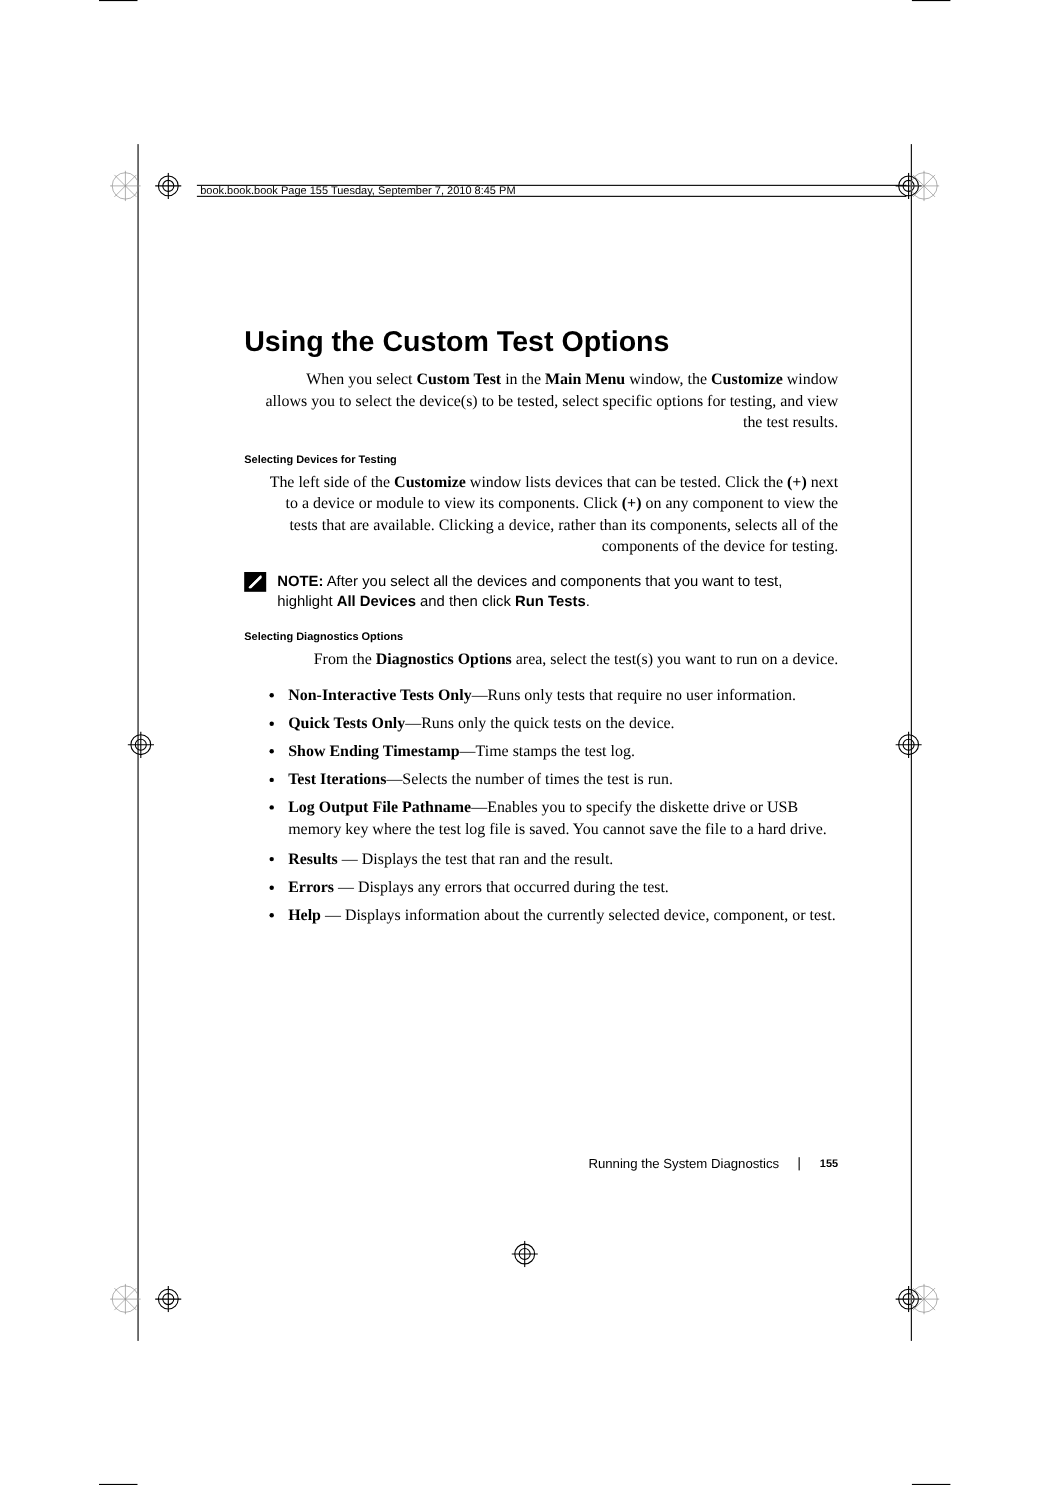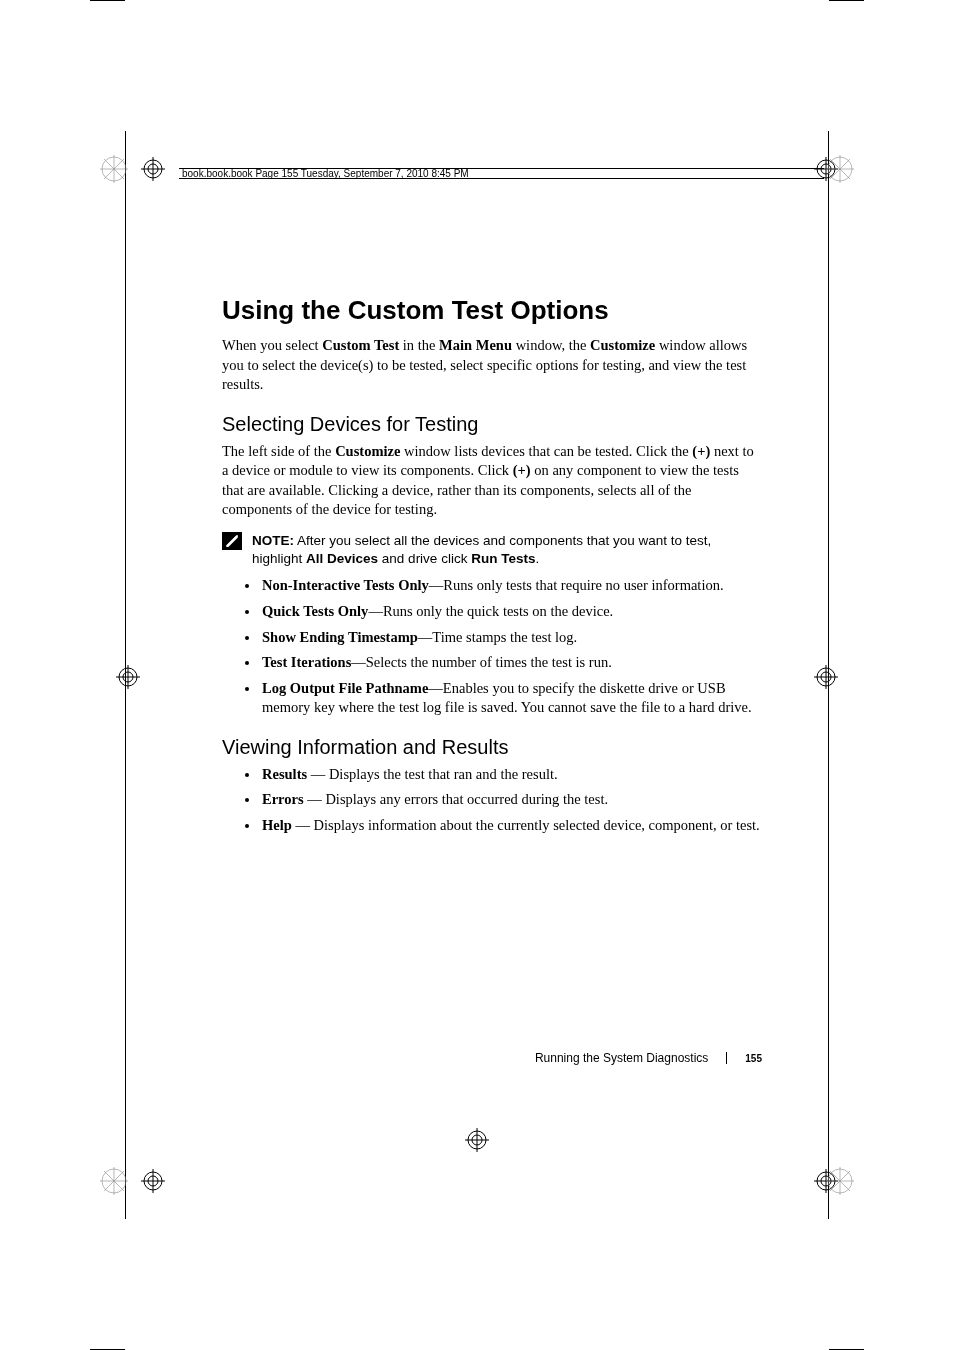--- a/index.html
+++ b/index.html
@@ -72,26 +72,26 @@
     left: 222px;
     width: 540px;
   }
   h1 {
     font-family: 'Arial Narrow', Arial, sans-serif;
     font-stretch: condensed;
     font-weight: bold;
     font-size: 26px;
     margin: 0 0 10px 0;
   }
-  p { margin: 0 0 12px 0; line-height: 1.35; }
+  p { margin: 0 0 12px 18px; line-height: 1.35; text-align: right; }
   h2 {
     font-family: 'Arial Narrow', Arial, sans-serif;
     font-stretch: condensed;
-    font-weight: normal;
-    font-size: 20px;
+    font-weight: bold;
+    font-size: 10px;
     margin: 18px 0 6px 0;
   }
   .note {
     display: flex;
     align-items: flex-start;
     margin: 6px 0 8px 0;
     font-family: Arial, sans-serif;
     font-size: 13.5px;
     line-height: 1.35;
   }
@@ -256,33 +256,36 @@
   </p>
 
   <div class="note">
     <span class="note-icon">
       <svg viewBox="0 0 14 14">
           <path d="M2 12 L12 2 L12 3 L3 12 Z M2 11 L11 2 L12 2 L2 12 Z" fill="#fff"></path>
           <path d="M2 12 L12 2 M3 12 L12 3" stroke="#fff" stroke-width="1.8" stroke-linecap="round"></path>
         </svg>
     </span>
     <span class="note-text">
-      <span class="b">NOTE:</span><span> After you select all the devices and components that you want to test, highlight </span><span class="b">All Devices</span><span> and drive click </span><span class="b">Run Tests</span><span>.</span>
+      <span class="b">NOTE:</span><span> After you select all the devices and components that you want to test, highlight </span><span class="b">All Devices</span><span> and then click </span><span class="b">Run Tests</span><span>.</span>
     </span>
   </div>
 
+  <h2>Selecting Diagnostics Options</h2>
+  <p>
+    <span>From the </span><b>Diagnostics Options</b><span> area, select the test(s) you want to run on a device.</span>
+  </p>
   <ul>
     <li><span class="b">Non-Interactive Tests Only</span><span>—Runs only tests that require no user information.</span></li>
     <li><span class="b">Quick Tests Only</span><span>—Runs only the quick tests on the device.</span></li>
     <li><span class="b">Show Ending Timestamp</span><span>—Time stamps the test log.</span></li>
     <li><span class="b">Test Iterations</span><span>—Selects the number of times the test is run.</span></li>
     <li><span class="b">Log Output File Pathname</span><span>—Enables you to specify the diskette drive or USB memory key where the test log file is saved. You cannot save the file to a hard drive.</span></li>
   </ul>
 
-  <h2>Viewing Information and Results</h2>
   <ul>
     <li><span class="b">Results</span><span> — Displays the test that ran and the result.</span></li>
     <li><span class="b">Errors</span><span> — Displays any errors that occurred during the test.</span></li>
     <li><span class="b">Help</span><span> — Displays information about the currently selected device, component, or test.</span></li>
   </ul>
 </div>
 
 <div class="footer">
   <span>Running the System Diagnostics</span>
   <span class="sep"></span>

